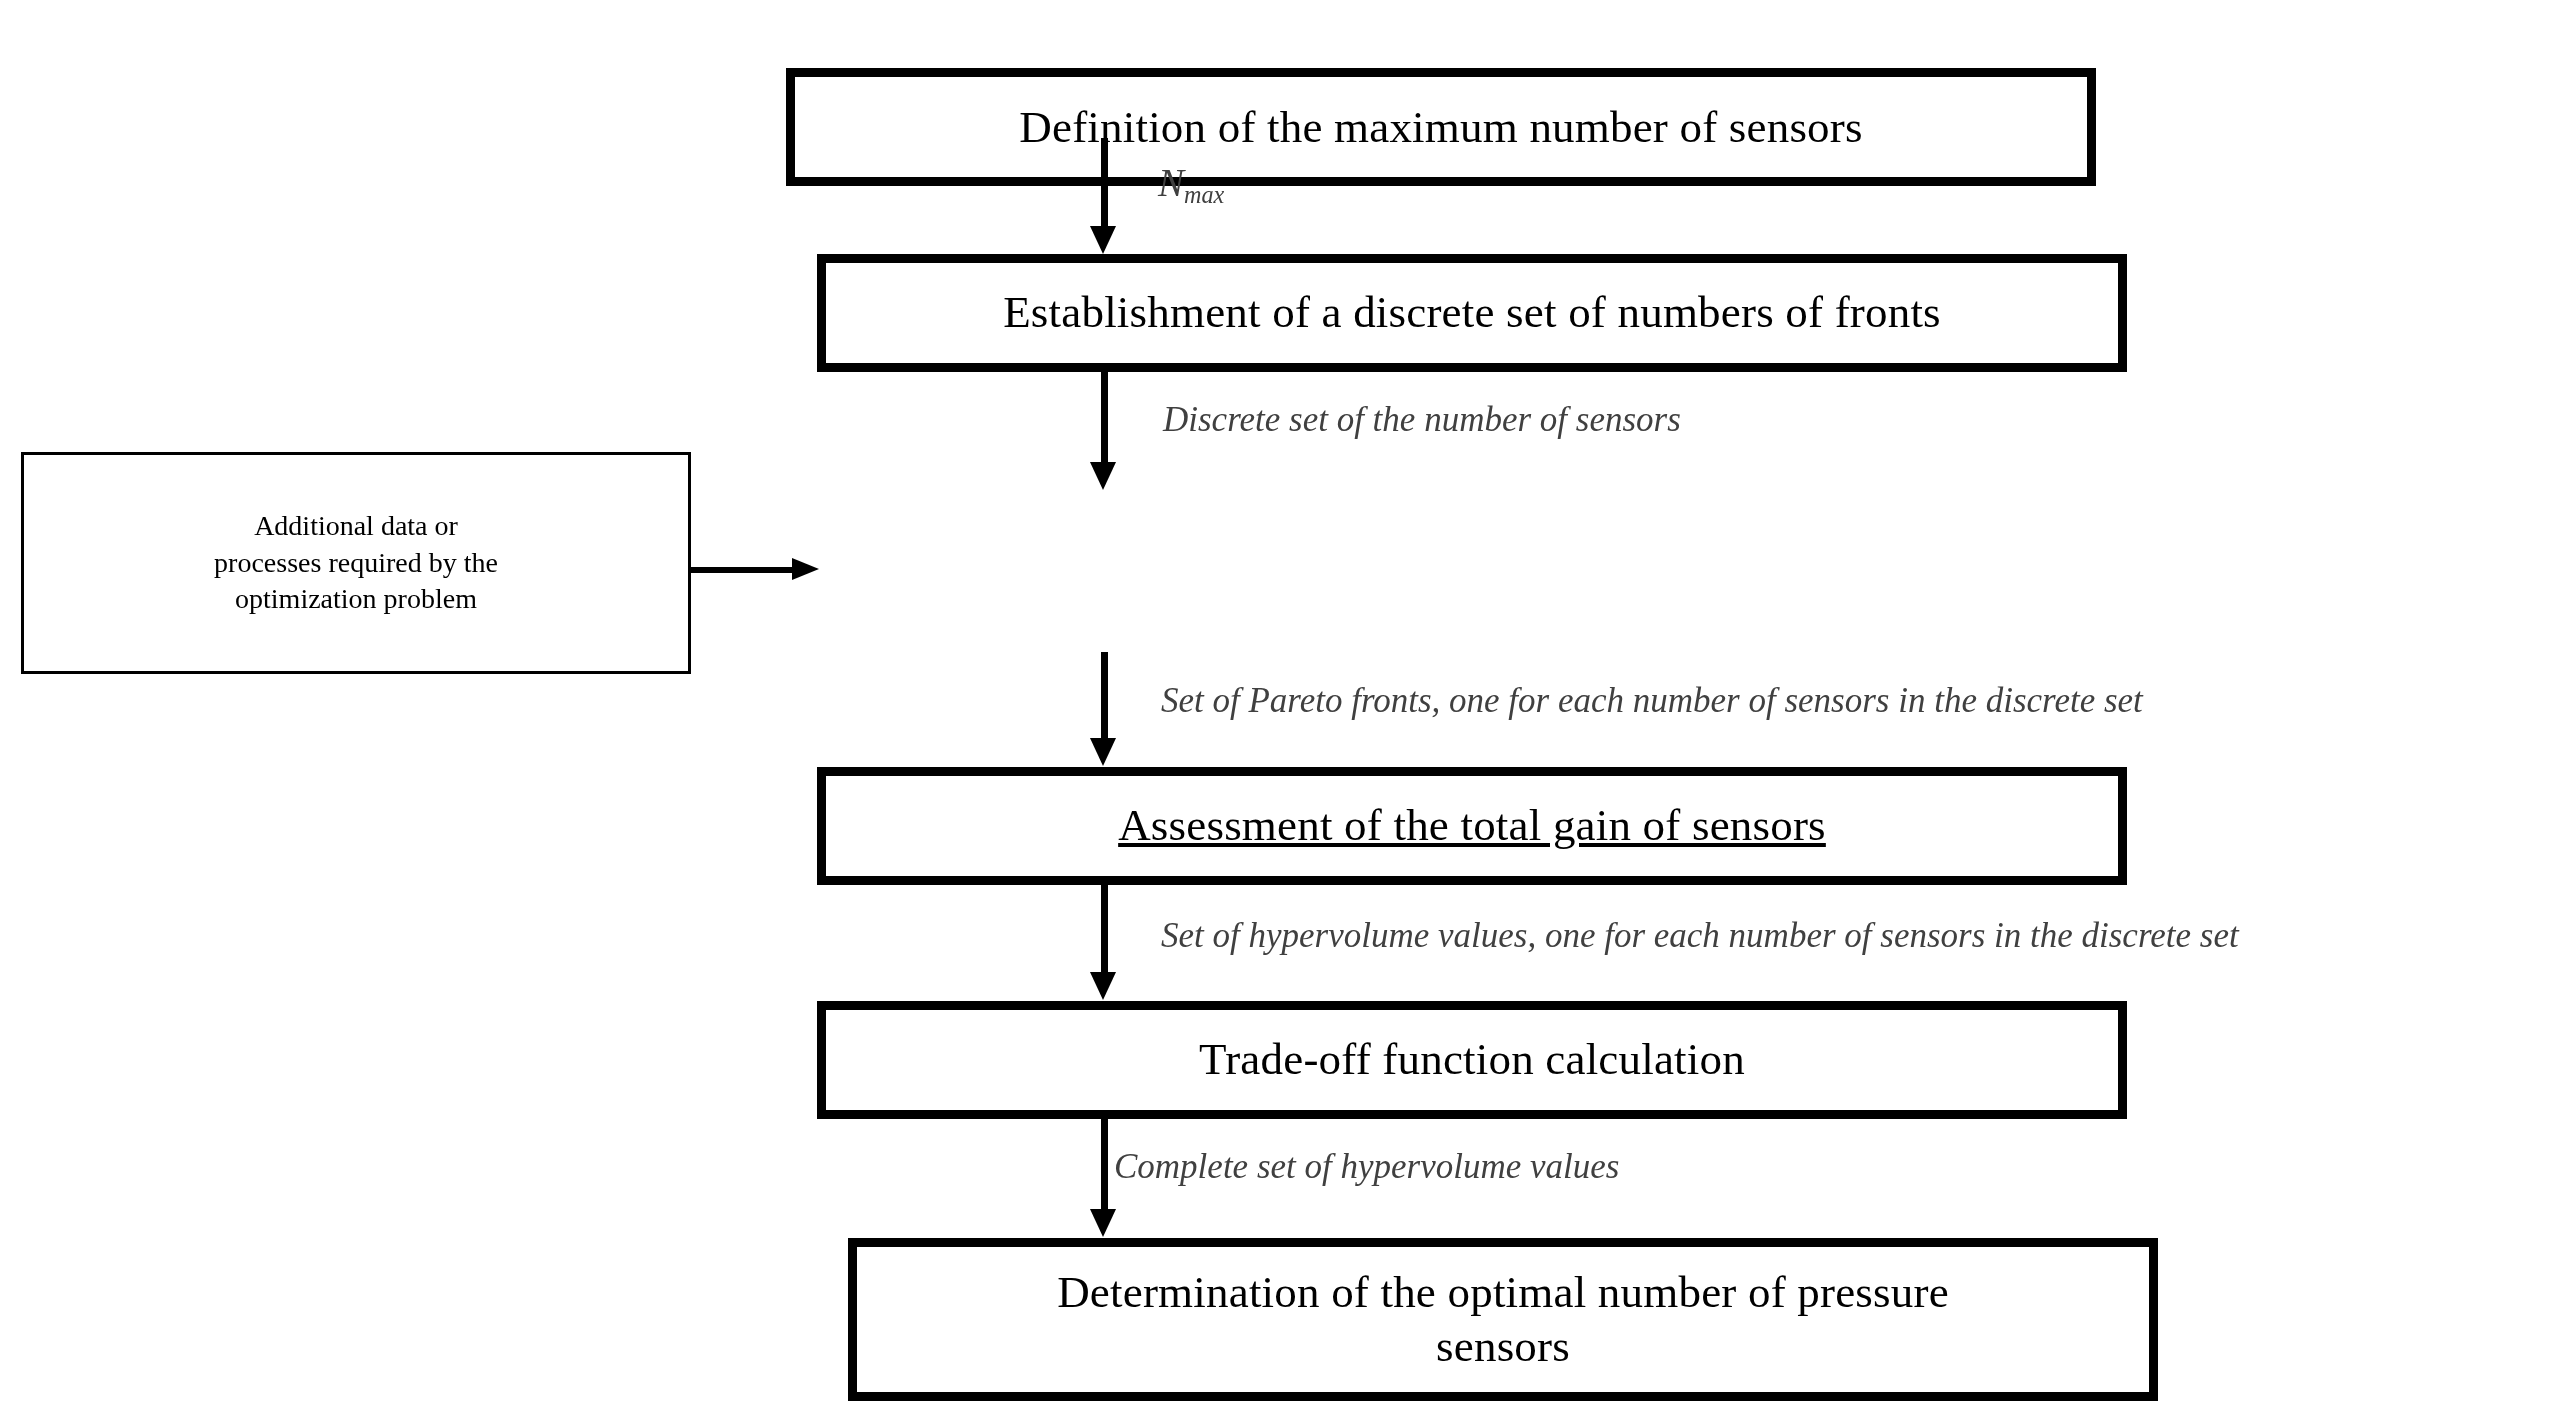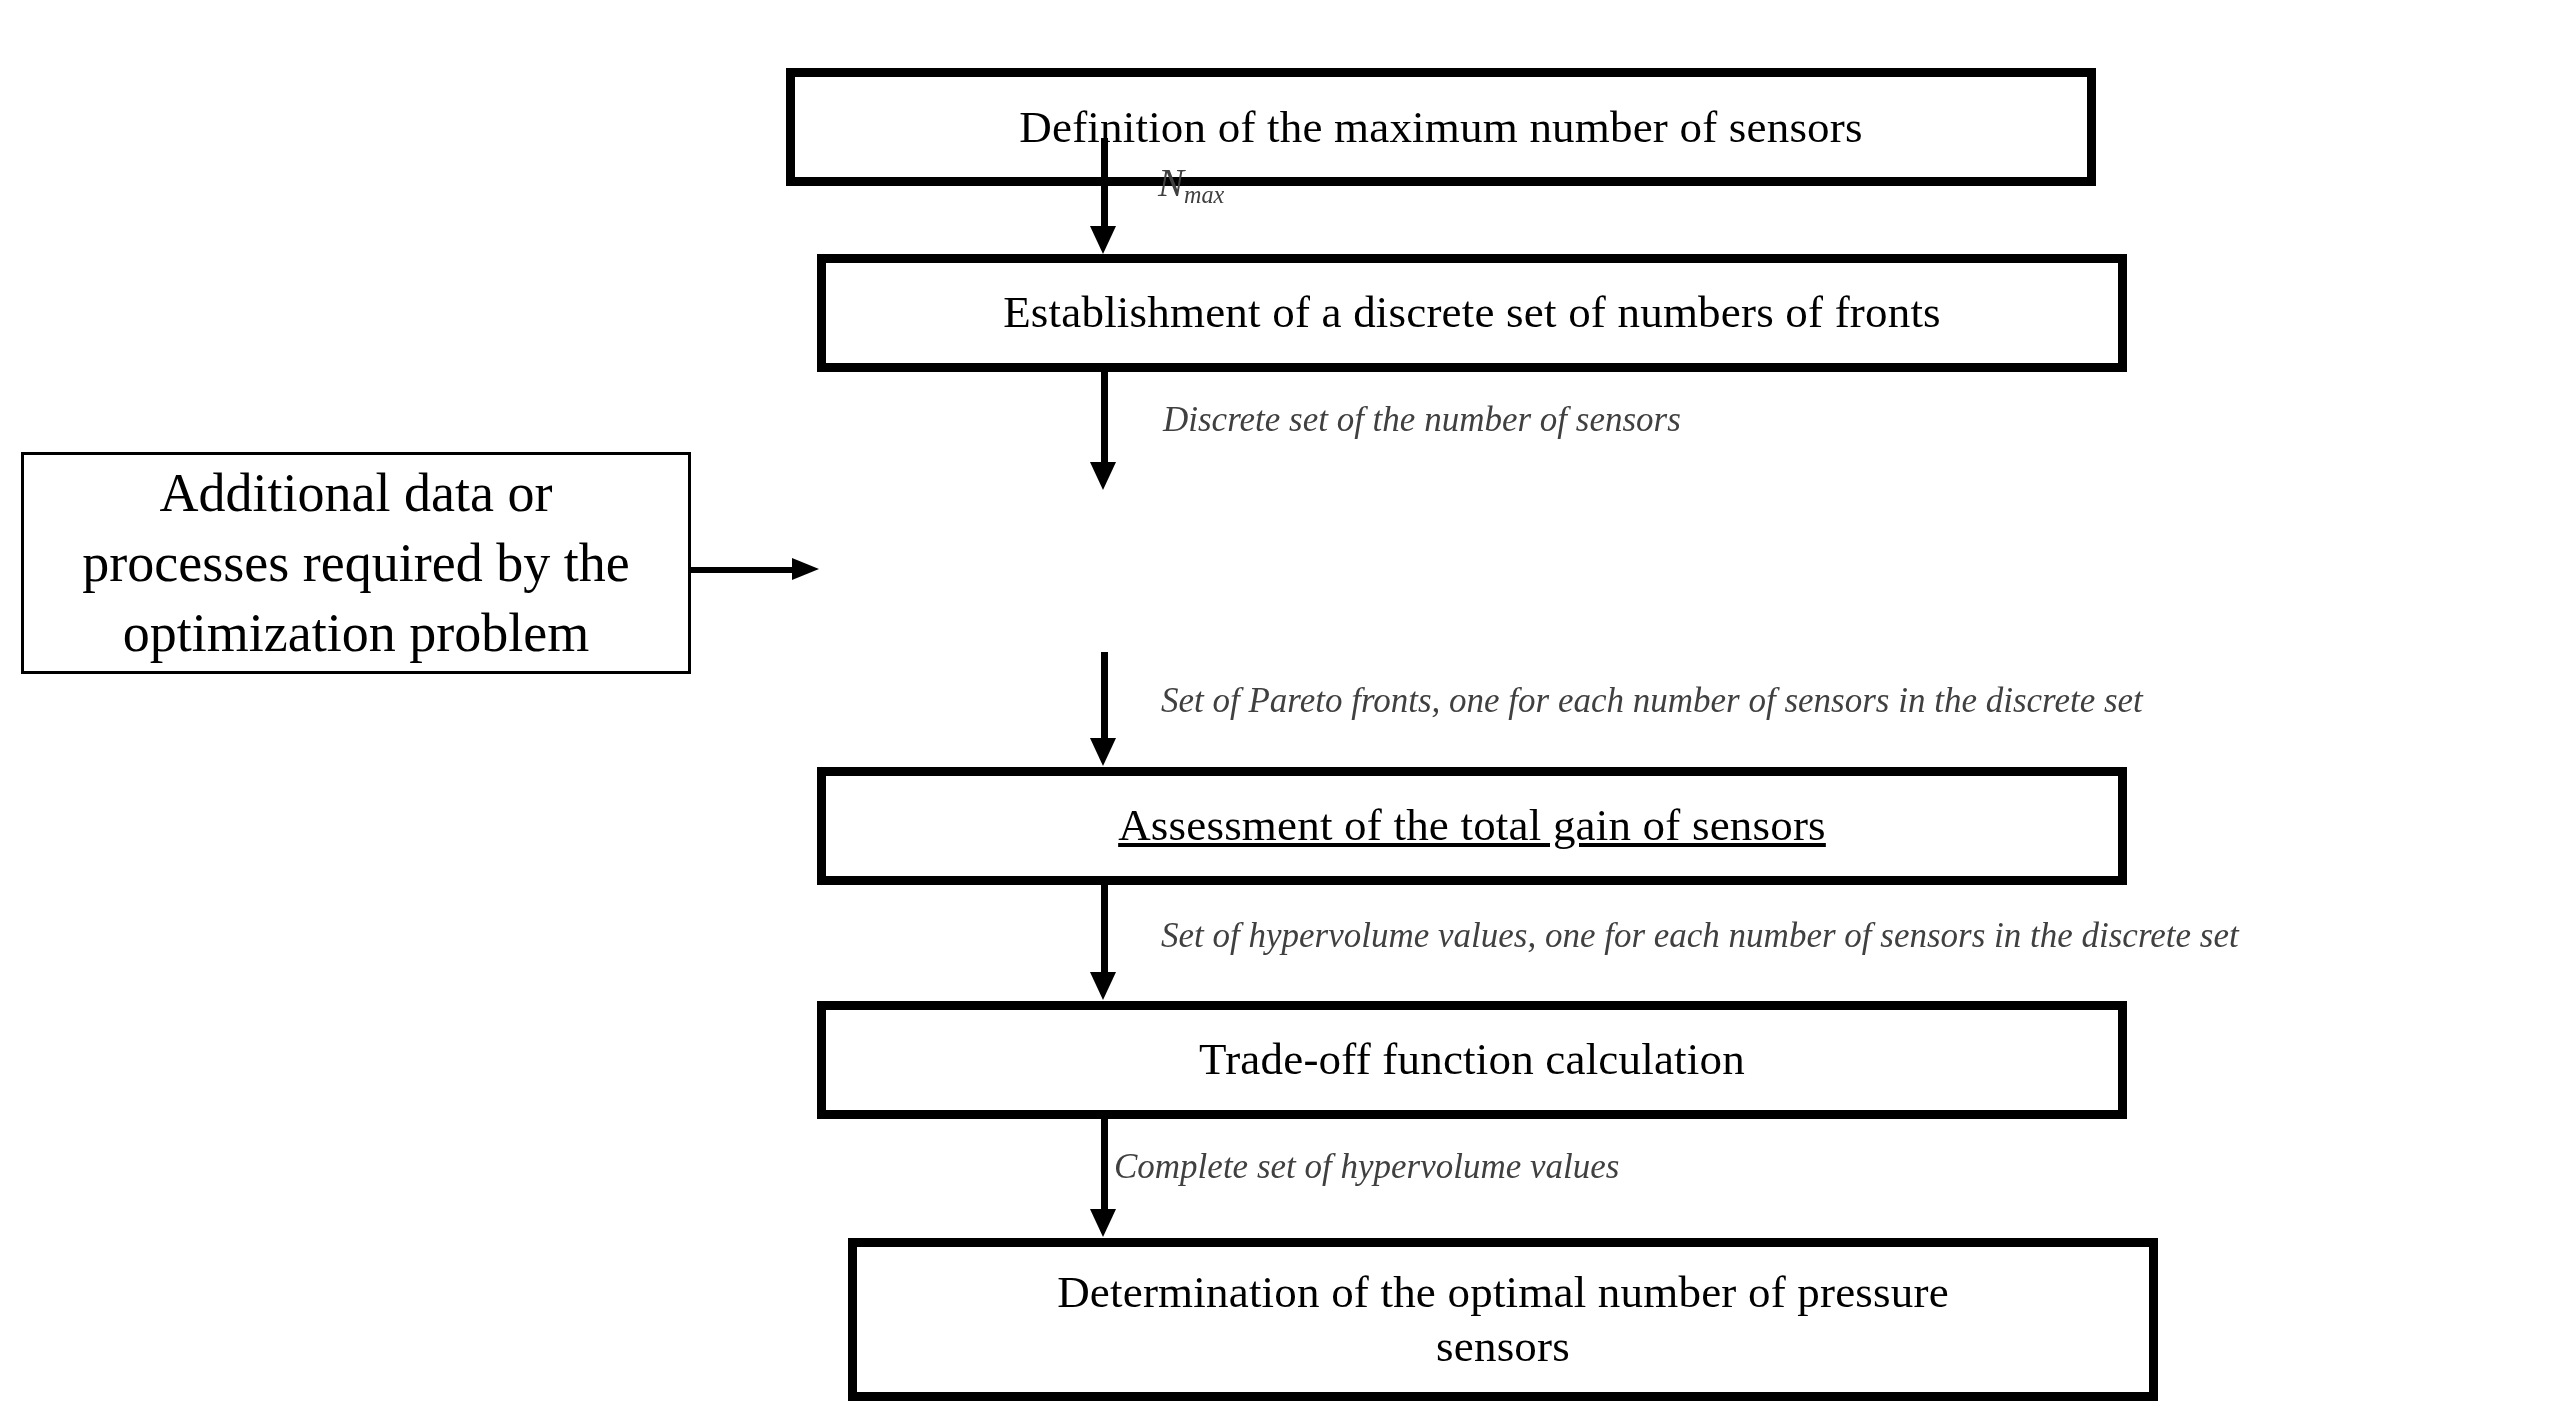--- a/index.html
+++ b/index.html
@@ -45,21 +45,21 @@
     position: absolute;
     box-sizing: border-box;
     background: #ffffff;
     border: 3.9px solid #000000;
     display: flex;
     align-items: center;
     justify-content: center;
     text-align: center;
   }
   .node-aux .node-text {
-    font-size: 54px;
+    font-size: 28px;
     line-height: 1.30;
     padding: 0 12.6px;
     white-space: pre-line;
   }
 
   
   .v-arrow {
     position: absolute;
     width: 31px;
   }

